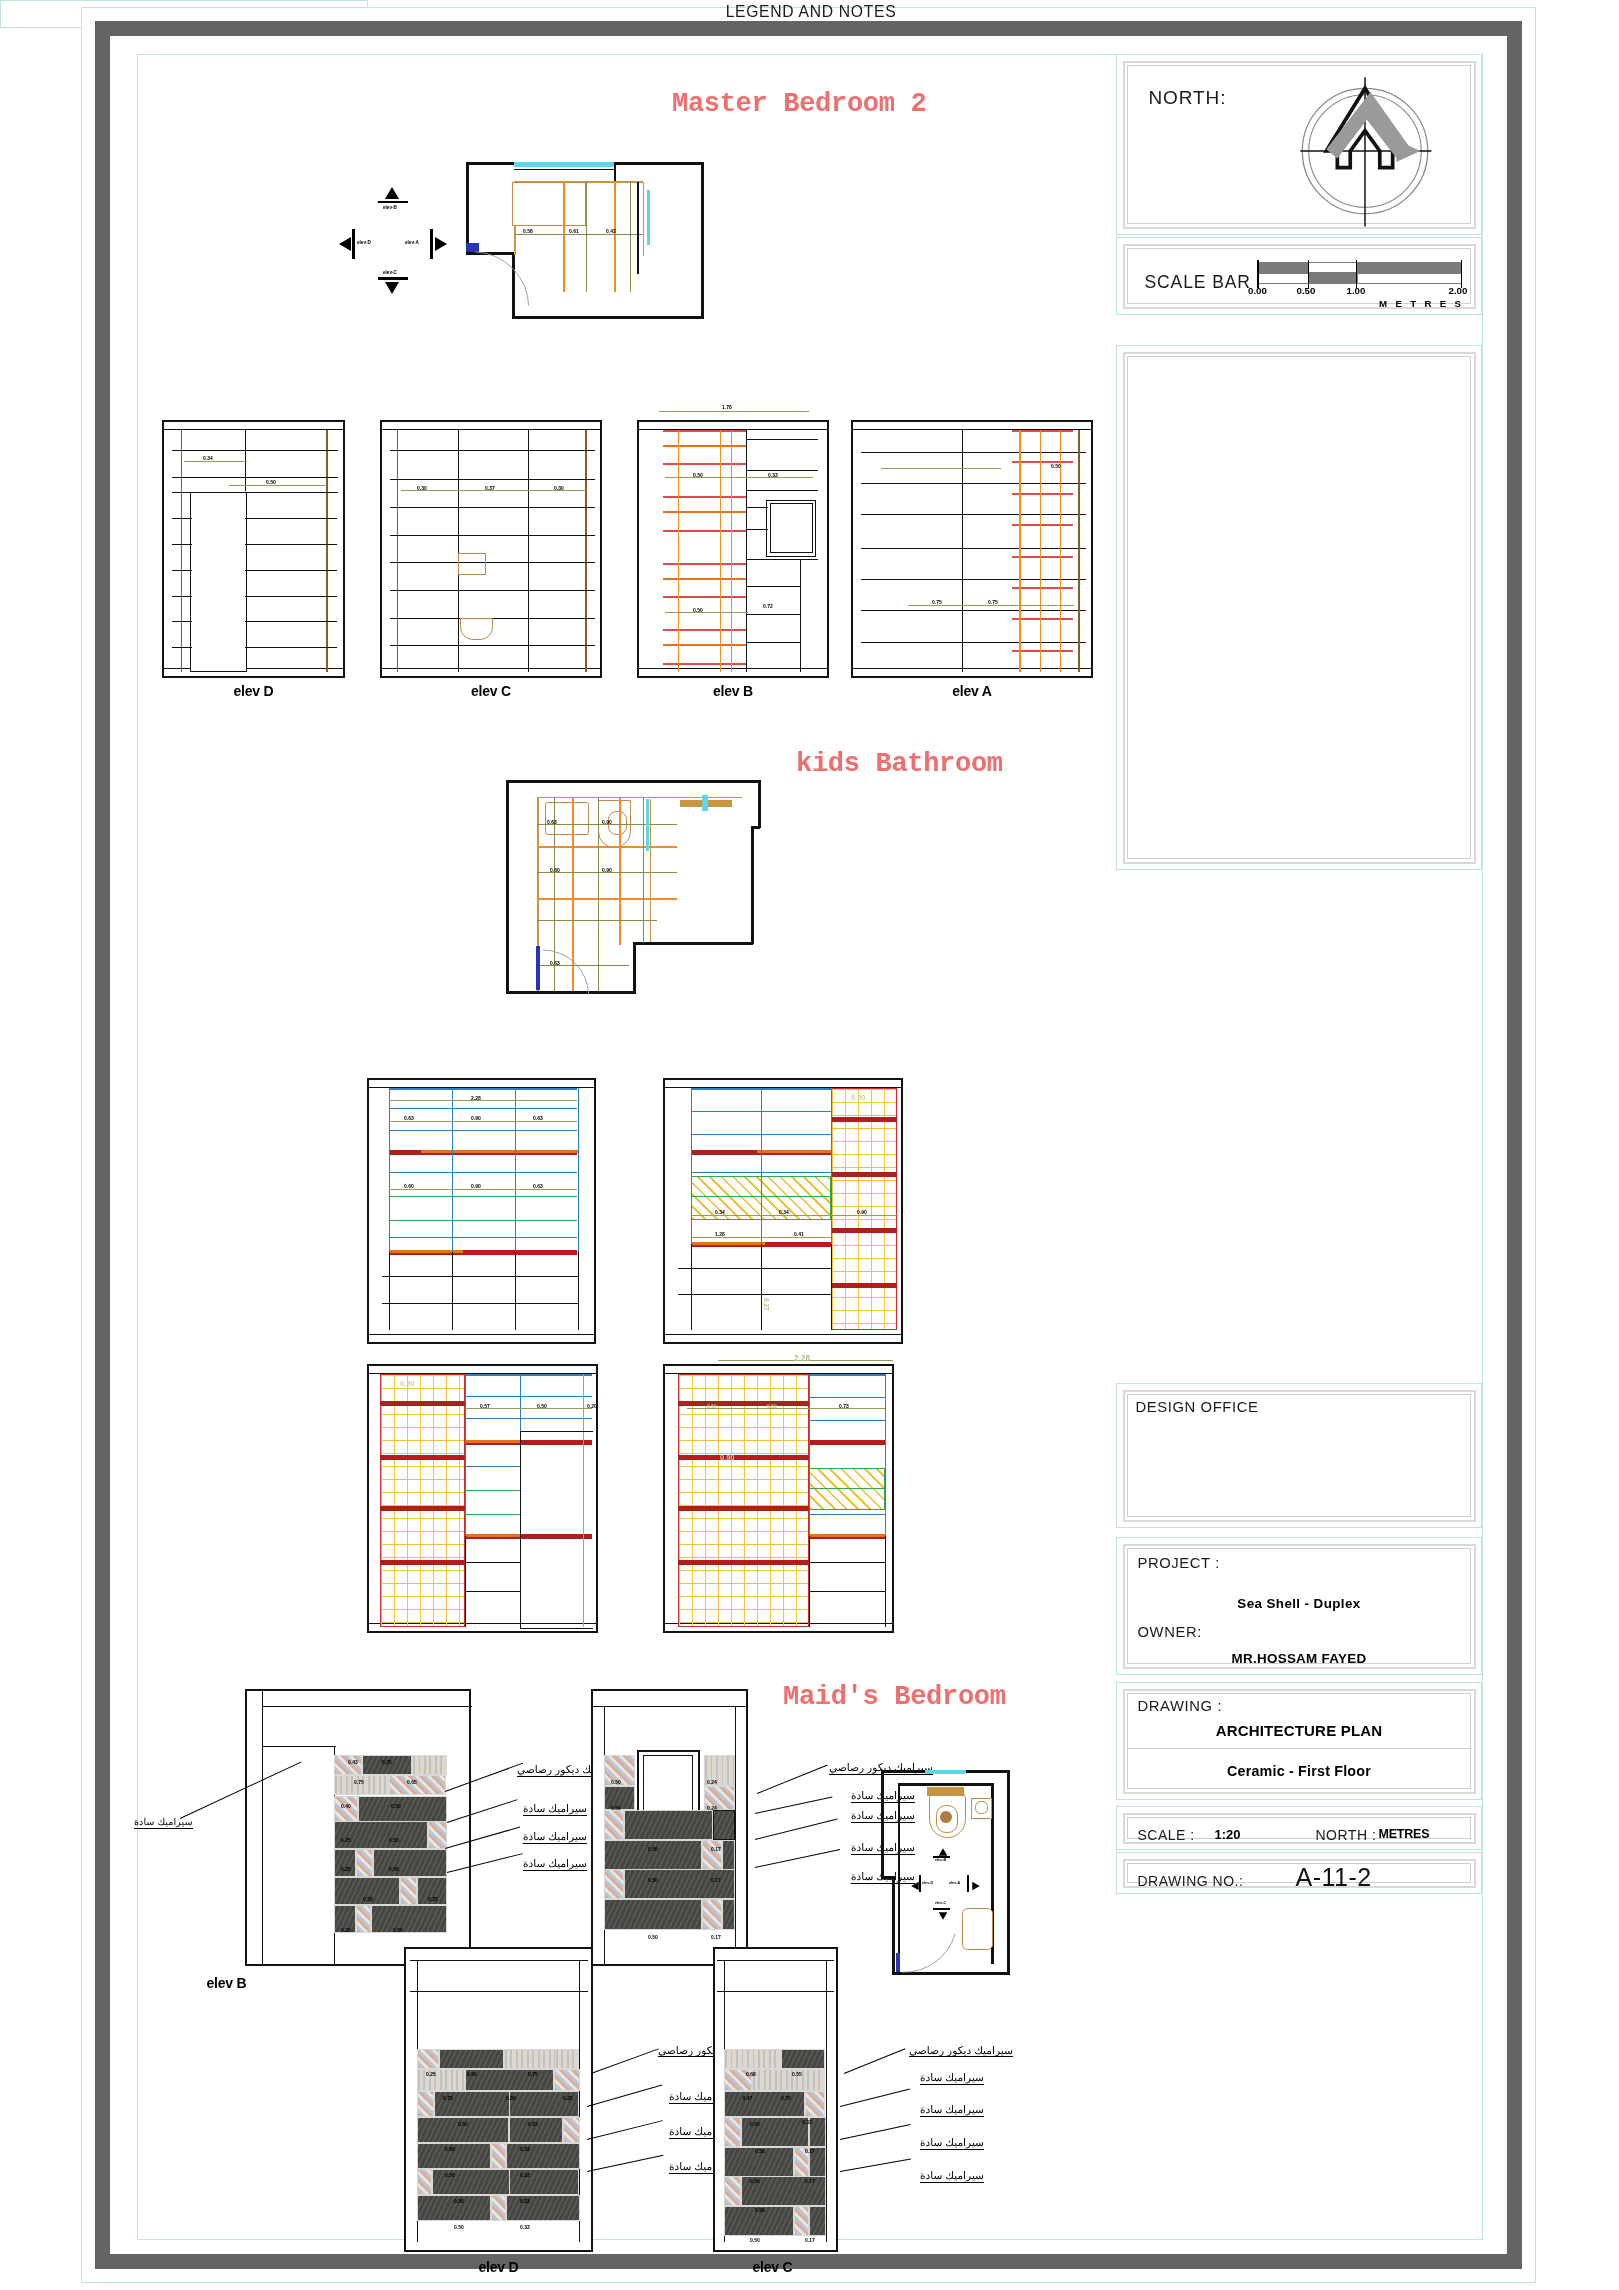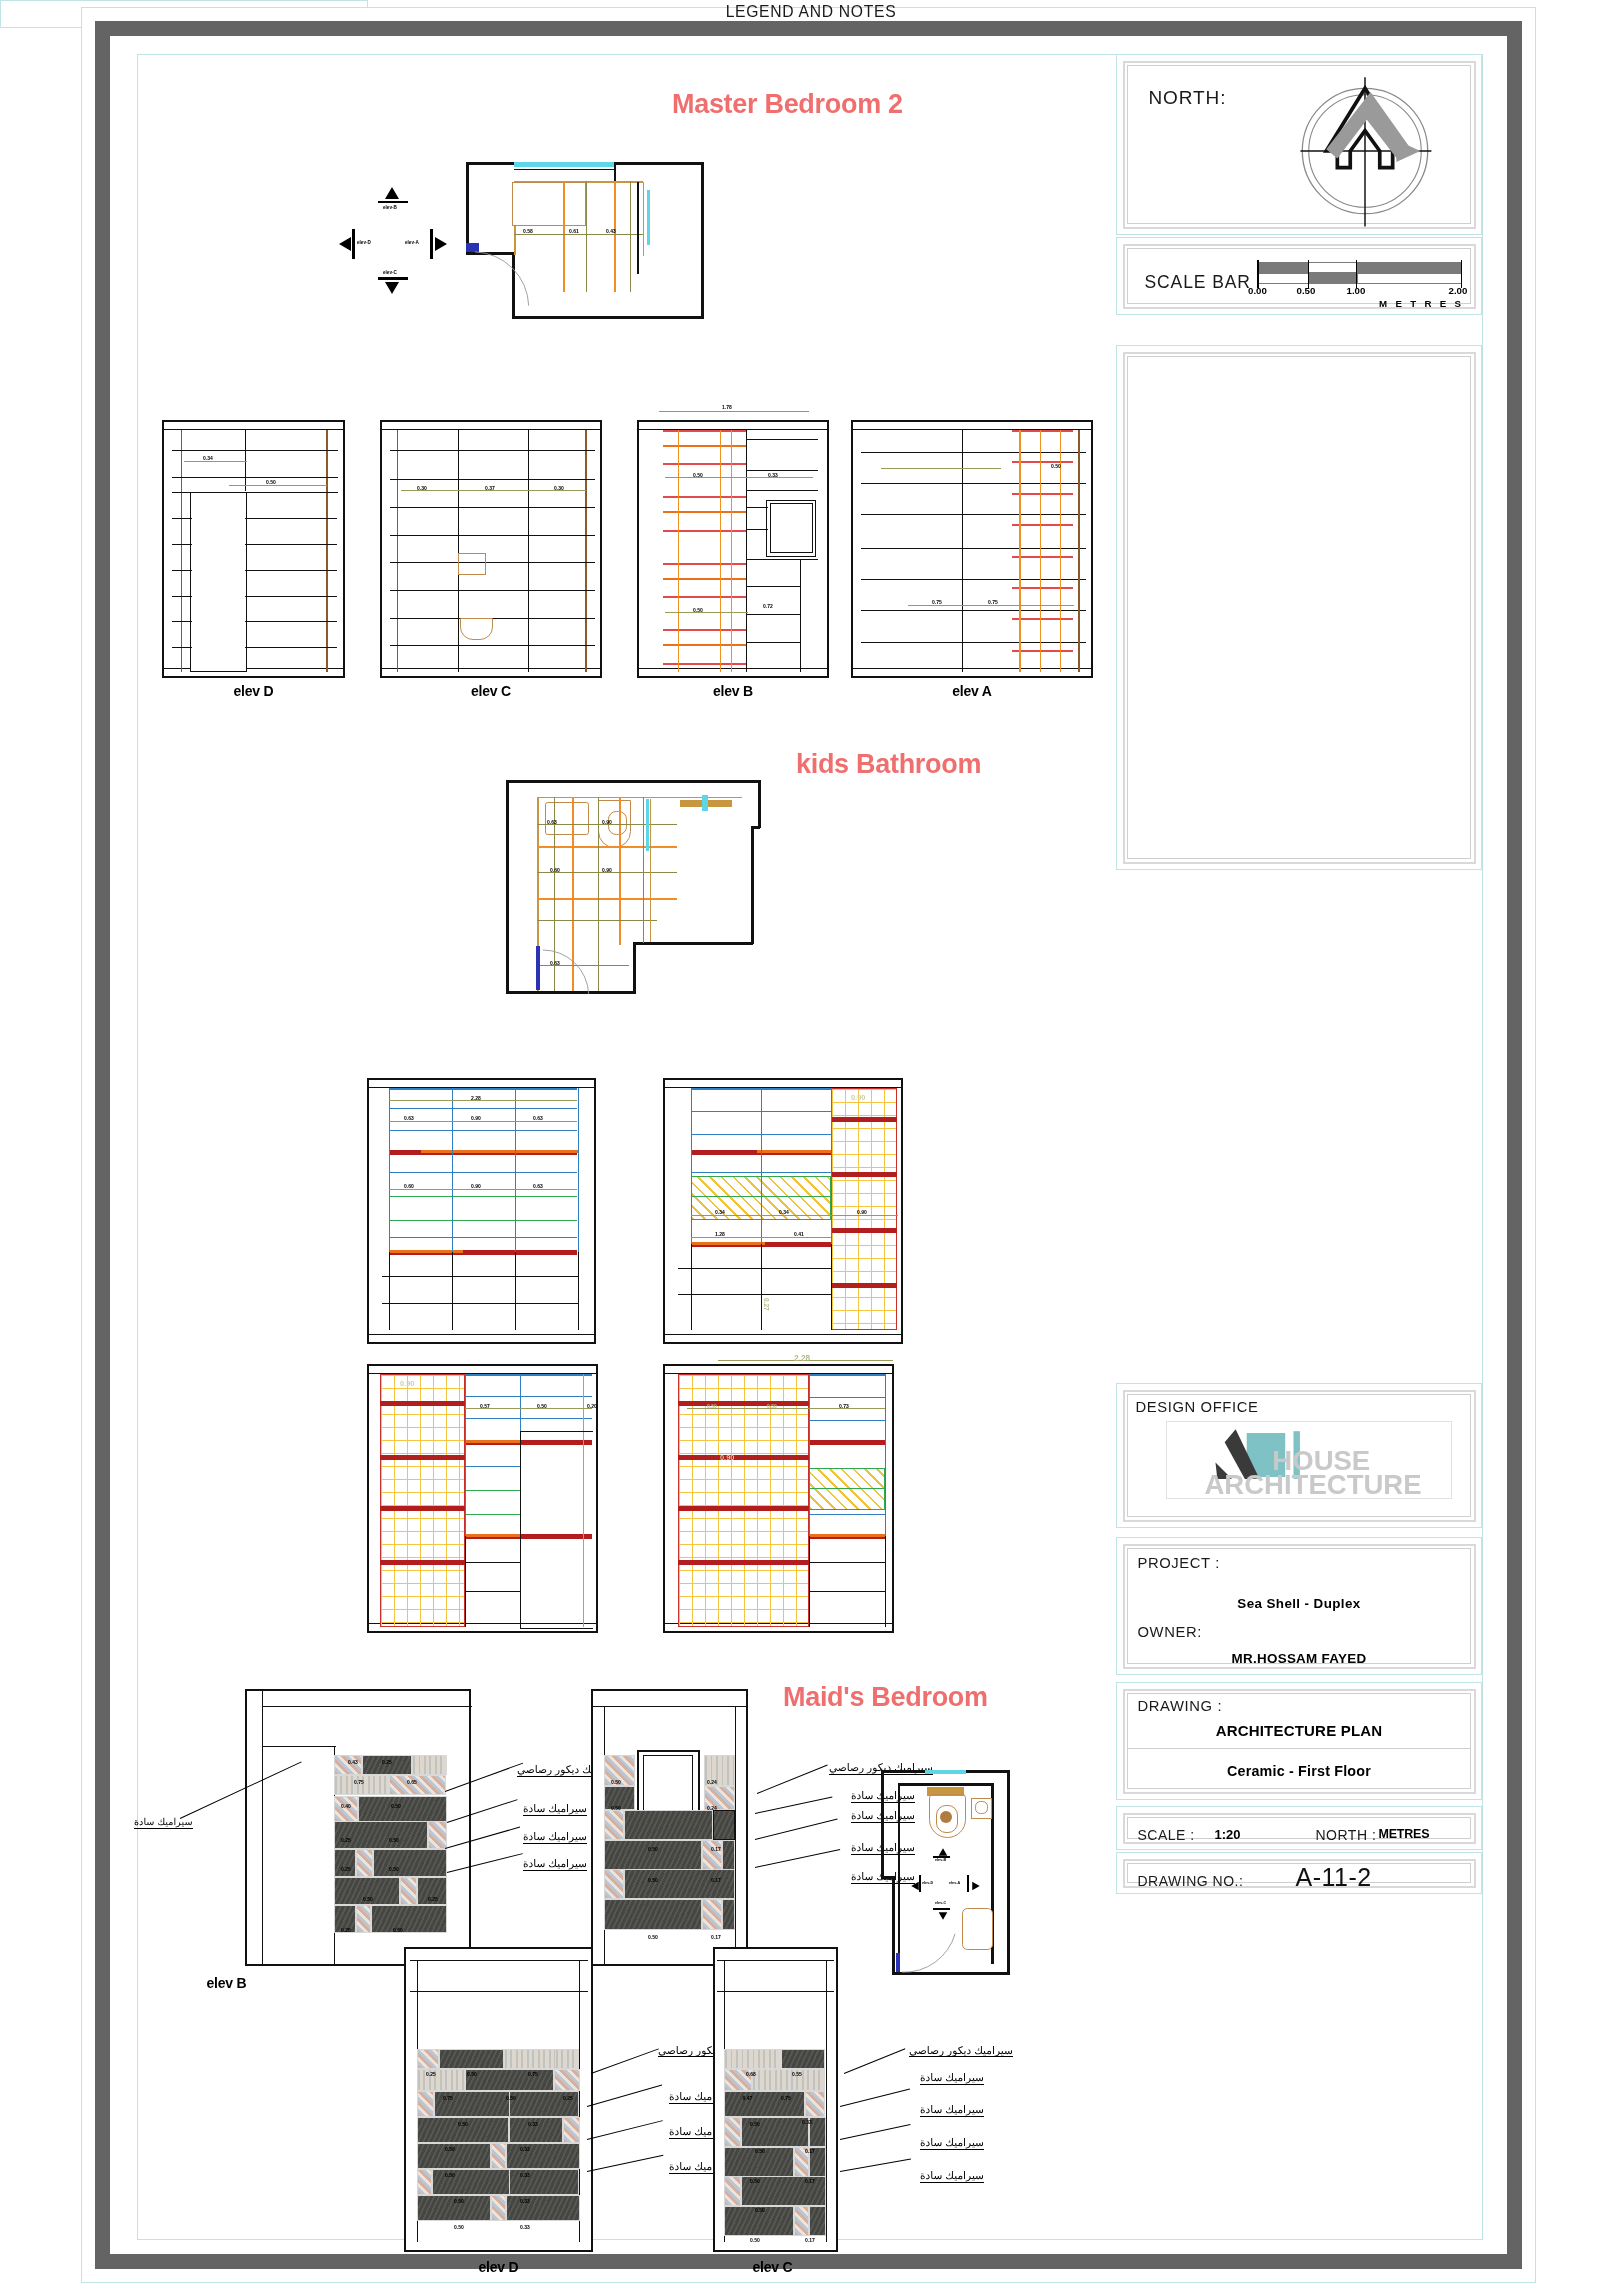--- a/index.html
+++ b/index.html
@@ -60,21 +60,21 @@
   #scl-v{position:absolute;left:90px;top:12px;font-size:13px;font-weight:bold;color:#000;}
   #unt-l{position:absolute;left:191px;top:12px;font-size:14px;letter-spacing:0.5px;color:#1a1a1a;}
   #unt-v{position:absolute;left:254px;top:12px;font-size:12.5px;font-weight:bold;letter-spacing:-0.2px;color:#000;}
 
   
   #p-dno{left:1116px;top:1852px;width:366px;height:42px;}
   #dno-l{position:absolute;left:13px;top:12px;font-size:14px;letter-spacing:0.5px;color:#1a1a1a;}
   #dno-v{position:absolute;left:171px;top:2.8px;font-size:25px;letter-spacing:0.5px;color:#111;}
 
   
-  .sect-title{position:absolute;color:#ef6f6f;font-weight:bold;font-size:27px;letter-spacing:-0.3px;white-space:nowrap;}
+  .sect-title{position:absolute;color:#ef6f6f;font-weight:bold;font-size:27px;letter-spacing:-0.3px;white-space:nowrap;font-family:Liberation Mono, monospace;}
 
   
   .elev-caption{position:absolute;font-size:14px;font-weight:bold;color:#000;text-align:center;letter-spacing:-0.2px;}
   .arlabel{position:absolute;font-size:10px;color:#000;direction:rtl;white-space:nowrap;border-bottom:0.9px solid #000;padding-bottom:0.9px;}
   .dimtxt{position:absolute;font-size:5px;font-weight:bold;color:#000;white-space:nowrap;}
   .leader{position:absolute;background:#000;height:0.9px;transform-origin:left center;}
 
   
   .ebox{position:absolute;border:2px solid #111;box-sizing:border-box;background:#fff;}
   .ecap{position:absolute;left:0;right:0;height:8.3px;border-bottom:1.8px solid #111;box-sizing:border-box;background:#fff;}
@@ -177,30 +177,20 @@
   <div class="rinner">
     <div class="rinner2"></div>
     <div style="position:absolute;left:7.4px;top:5.5px;right:7.4px;font-size:10px;"></div>
   </div>
 </div>
 
 <div class="rpanel" id="p-office">
   <div class="rinner">
     <div class="rinner2"></div>
     <div id="officetitle" class="thin-label">DESIGN OFFICE</div>
-    <div id="logobox">
-      <svg viewBox="0 0 310 85" width="286" height="78">
-        <rect x="86" y="12" width="42" height="48" fill="#7fc2c6"></rect>
-        <rect x="137" y="10" width="7" height="52" fill="#7fc2c6"></rect>
-        <polygon points="74,8 100,62 84,62 62,22" fill="#3a3a3a"></polygon>
-        <polygon points="52,44 70,62 54,62" fill="#3a3a3a"></polygon>
-        <text x="114" y="52" font-family="Liberation Sans, sans-serif" font-size="30" font-weight="bold" fill="#c9c9c9">HOUSE</text>
-        <text x="40" y="78" font-family="Liberation Sans, sans-serif" font-size="30" font-weight="bold" fill="#c9c9c9">ARCHITECTURE</text>
-      </svg>
-    </div>
   </div>
 </div>
 
 <div class="rpanel" id="p-project">
   <div class="rinner">
     <div class="rinner2"></div>
     <div id="projlabel" class="thin-label">PROJECT :</div>
     <div id="projval">Sea Shell - Duplex</div>
     <div id="ownlabel" class="thin-label">OWNER:</div>
     <div id="ownval">MR.HOSSAM FAYED</div>

